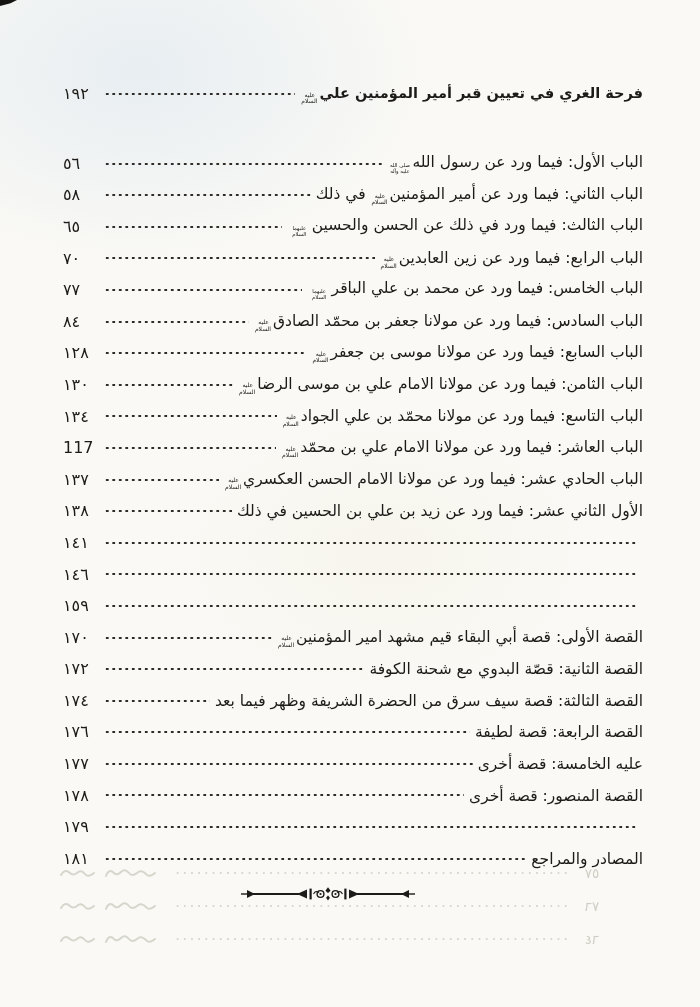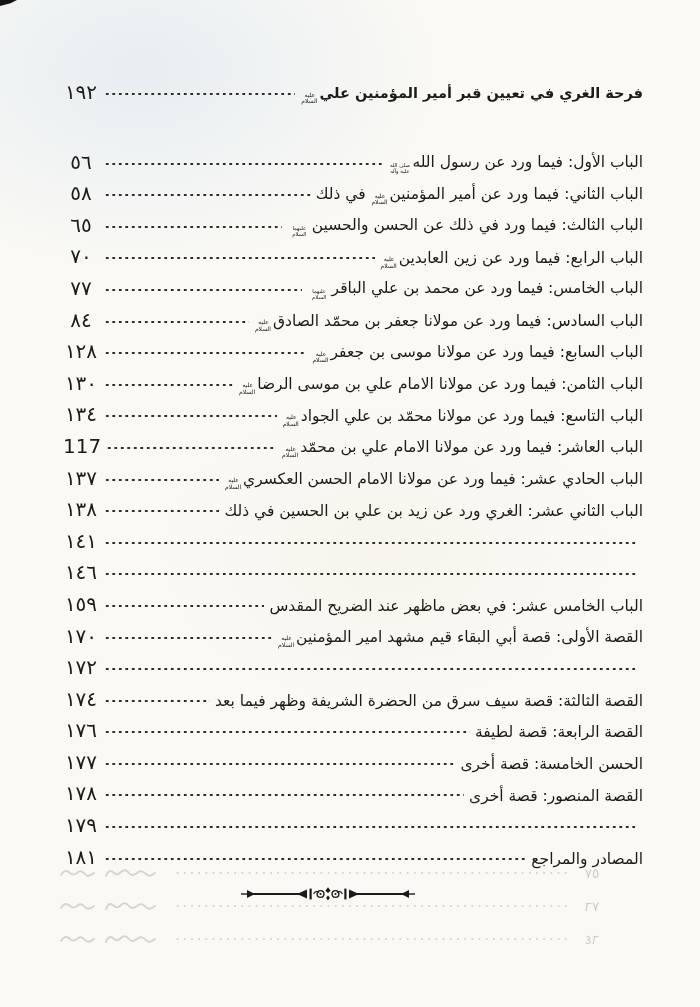--- a/index.html
+++ b/index.html
@@ -60,22 +60,22 @@
     height:8px;
     align-self:flex-end;
     margin:0 5px 7px 5px;
     background-image:radial-gradient(circle, var(--dots) 1.05px, rgba(0,0,0,0) 1.35px);
     background-size:6.5px 8px;
     background-repeat:repeat-x;
   }
   .pagenum{
     flex:0 0 auto;
     min-width:36px;
-    text-align:center;
-    font-size:20px;
+    text-align:left;
+    font-size:16px;
     line-height:1.3;
   }
   .hon{
     display:inline-block;
     width:15px;
     font-size:6px;
     line-height:1.12;
     text-align:center;
     vertical-align:-5px;
     margin:0 2px;
@@ -204,66 +204,66 @@
     <span class="pagenum">117</span>
   </div>
 
   <div class="toc-row">
     <span class="entry-text">الباب الحادي عشر: فيما ورد عن مولانا الامام الحسن العكسري<span class="hon">عليه السلام</span></span>
     <span class="leader"></span>
     <span class="pagenum">١٣٧</span>
   </div>
 
   <div class="toc-row">
-    <span class="entry-text">الباب الثاني عشر: الغري ورد عن زيد بن علي بن الحسين في ذلك</span>
+    <span class="entry-text">الأول الثاني عشر: فيما ورد عن زيد بن علي بن الحسين في ذلك</span>
     <span class="leader"></span>
     <span class="pagenum">١٣٨</span>
   </div>
 
   <div class="toc-row">
     <span class="leader"></span>
     <span class="pagenum">١٤١</span>
   </div>
 
   <div class="toc-row">
     <span class="leader"></span>
     <span class="pagenum">١٤٦</span>
   </div>
 
   <div class="toc-row">
-    <span class="entry-text">الباب الخامس عشر: في بعض ماظهر عند الضريح المقدس</span>
     <span class="leader"></span>
     <span class="pagenum">١٥٩</span>
   </div>
 
   <div class="toc-row">
     <span class="entry-text">القصة الأولى: قصة أبي البقاء قيم مشهد امير المؤمنين<span class="hon">عليه السلام</span></span>
     <span class="leader"></span>
     <span class="pagenum">١٧٠</span>
   </div>
 
   <div class="toc-row">
+    <span class="entry-text">القصة الثانية: قصّة البدوي مع شحنة الكوفة</span>
     <span class="leader"></span>
     <span class="pagenum">١٧٢</span>
   </div>
 
   <div class="toc-row">
     <span class="entry-text">القصة الثالثة: قصة سيف سرق من الحضرة الشريفة وظهر فيما بعد</span>
     <span class="leader"></span>
     <span class="pagenum">١٧٤</span>
   </div>
 
   <div class="toc-row">
     <span class="entry-text">القصة الرابعة: قصة لطيفة</span>
     <span class="leader"></span>
     <span class="pagenum">١٧٦</span>
   </div>
 
   <div class="toc-row">
-    <span class="entry-text">الحسن الخامسة: قصة أخرى</span>
+    <span class="entry-text">عليه الخامسة: قصة أخرى</span>
     <span class="leader"></span>
     <span class="pagenum">١٧٧</span>
   </div>
 
   <div class="toc-row">
     <span class="entry-text">القصة المنصور: قصة أخرى</span>
     <span class="leader"></span>
     <span class="pagenum">١٧٨</span>
   </div>
 

